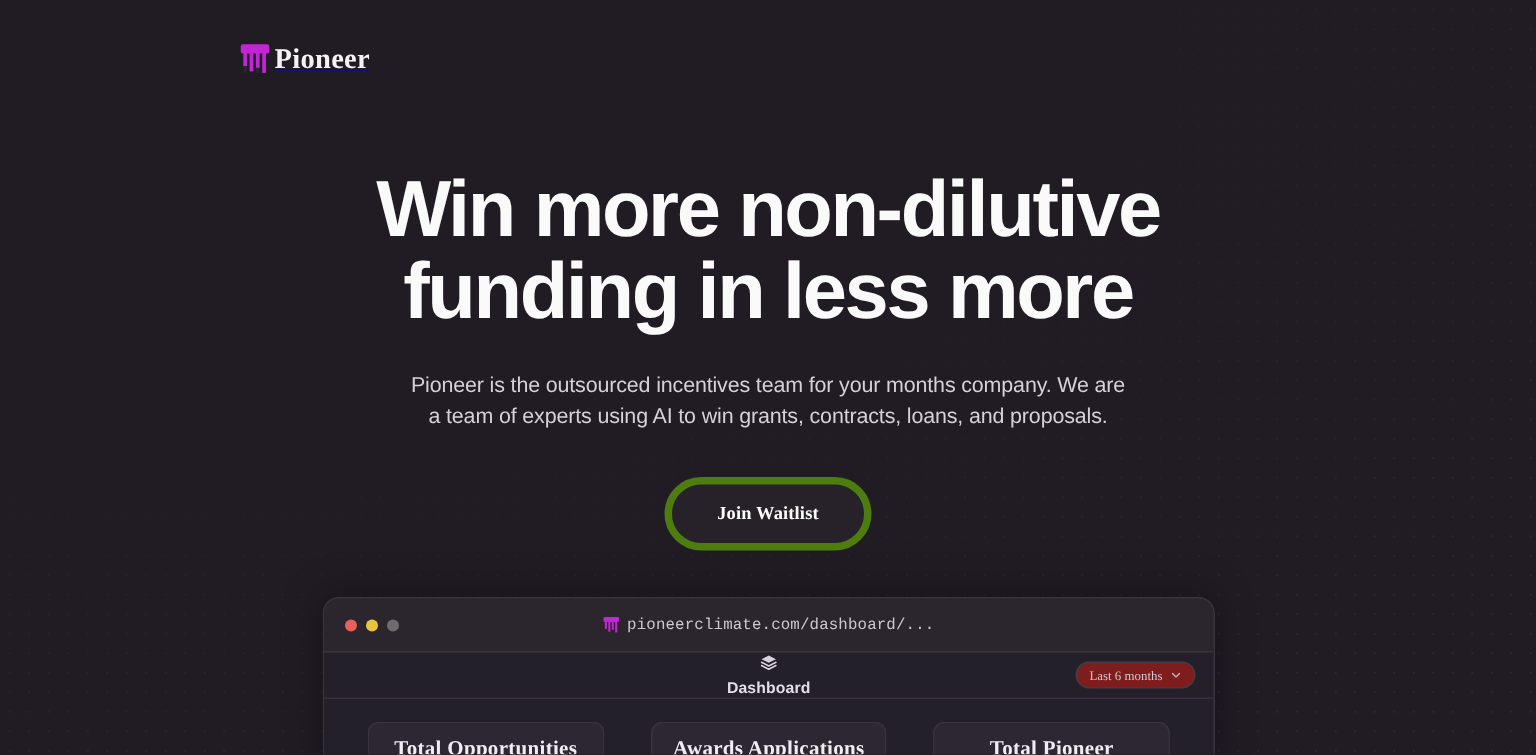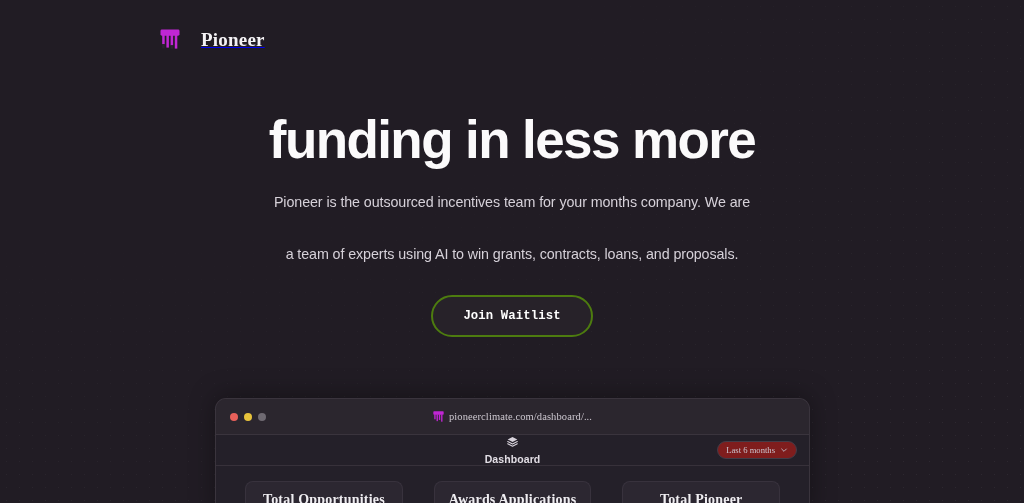--- a/index.html
+++ b/index.html
@@ -26,21 +26,21 @@
     pointer-events:none;
   }
 
   
   .nav {
     position:absolute; top:0; left:0; right:0; height:80px;
     display:flex; align-items:center;
     padding:0 160px 0 160px;
     z-index:5;
   }
-  .brand { display:flex; align-items:center; gap:21px; }
+  .brand { display:flex; align-items:center; gap:3px; }
   .brand-mark { width:20px; height:22px; display:block; }
   .brand-name {
     font-family:"Liberation Serif", serif;
     font-size:19px; font-weight:700; color:#f4f2f5;
     letter-spacing:0.2px;
   }
   .nav-links {
     margin-left:auto;
     display:flex; align-items:center; gap:29px;
   }
@@ -60,33 +60,33 @@
     letter-spacing:-1.6px;
     max-width:660px; margin:0 auto;
   }
   .headline .l2 { display:block; }
   .subhead {
     margin:25px auto 0;
     max-width:560px;
     font-size:14.3px; line-height:1.42;
     color:#d6d1d9; letter-spacing:-0.1px;
   }
-  .subhead .s2 { display:block;margin-top:32px; }
+  .subhead .s2 { display:block; }
   .cta-wrap { margin-top:30px; }
   .cta {
     display:inline-block;
     padding:12px 30px;
-    border:2px solid #4d7c0f;
+    border:5px solid #4d7c0f;
     border-radius:40px;
     background:#272229;
     color:#ffffff;
     font-size:12.3px; font-weight:700;
     letter-spacing:0.1px;
     cursor:pointer;
-    font-family:Liberation Mono, monospace;
+    font-family:Liberation Serif, serif;
   }
 
   
   .browser {
     position:absolute;
     left:215px; top:398px;
     width:595px; height:120px;
     background:#2b262e;
     border-radius:11px 11px 0 0;
     border:1px solid #3a343d;
@@ -107,21 +107,21 @@
   .dot.red { background:#e8605a; }
   .dot.yellow { background:#e8c33c; }
   .dot.gray { background:#6f6a72; }
   .url {
     position:absolute; left:0; right:0;
     display:flex; align-items:center; justify-content:center; gap:5px;
     pointer-events:none;
   }
   .url-mark { width:11px; height:12px; display:block; }
   .url-text {
-    font-family:Liberation Serif, serif;
+    font-family:Liberation Mono, monospace;
     font-size:10.5px; color:#cdc8d0; letter-spacing:0.1px;
   }
 
   .browser-body {
     position:relative;
     height:84px;
     background:#242029;
     border-top:1px solid #3a343d;
   }
   .dash-head {
@@ -190,20 +190,21 @@
         <rect x="2.2" y="15" width="2.5" height="4.4" fill="#2a2430"></rect>
         <rect x="10.6" y="16.2" width="2.5" height="3.6" fill="#2a2430"></rect>
       </svg>
       <span class="brand-name">Pioneer</span>
     </a>
 
   </nav>
 
   <section class="hero">
     <h1 class="headline">
+      <span class="l1">Win more non-dilutive</span>
       <span class="l2">funding in less more</span>
     </h1>
 
     <p class="subhead">
       <span class="s1">Pioneer is the outsourced incentives team for your months company. We are</span>
       <span class="s2">a team of experts using AI to win grants, contracts, loans, and proposals.</span>
     </p>
 
     <div class="cta-wrap">
       <button class="cta">Join Waitlist</button>

